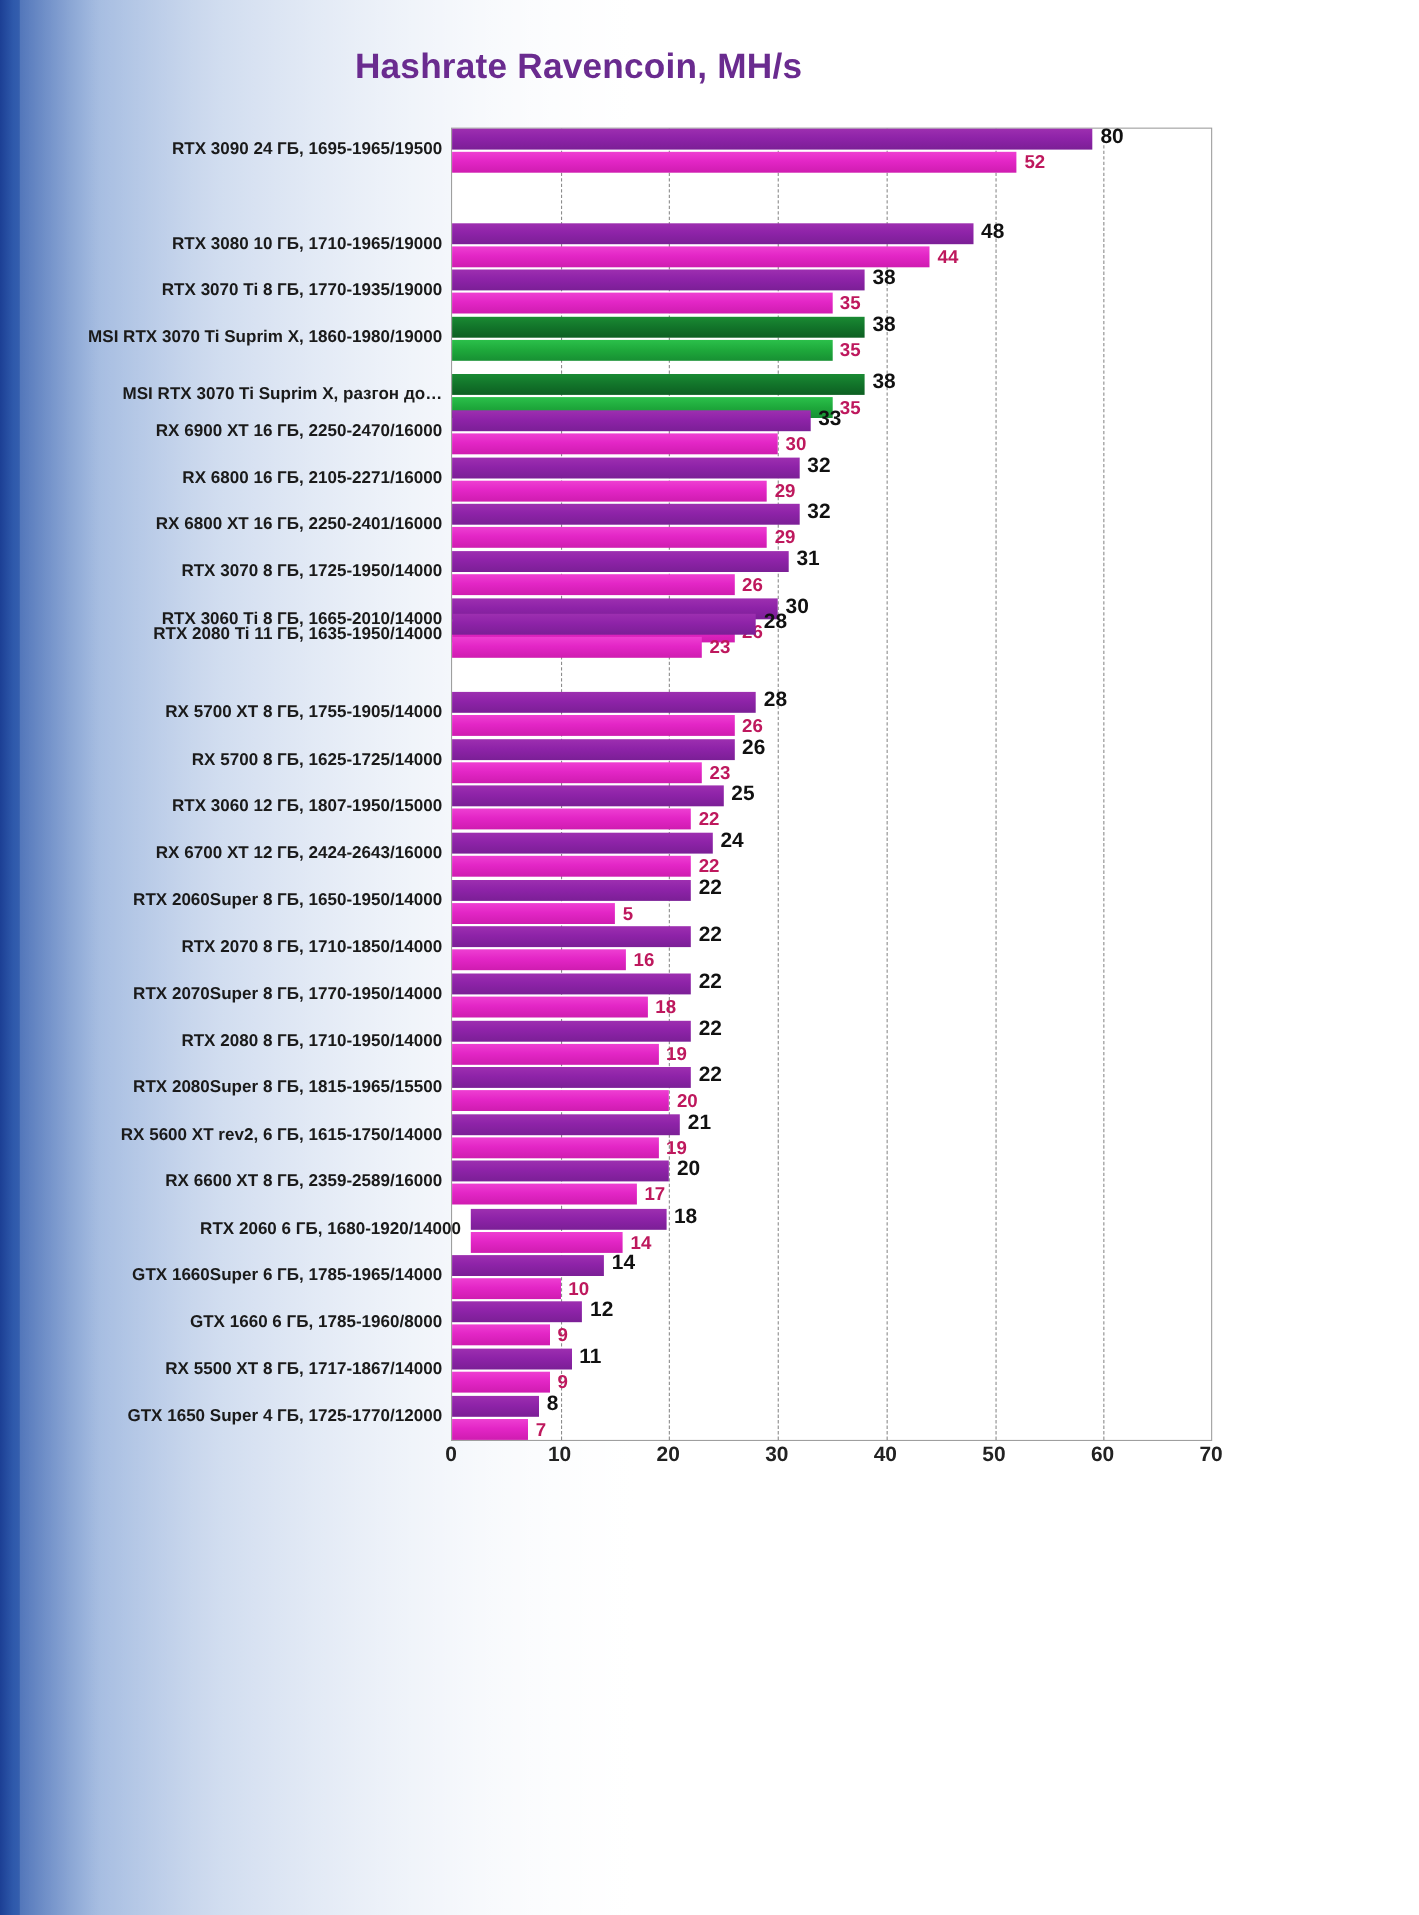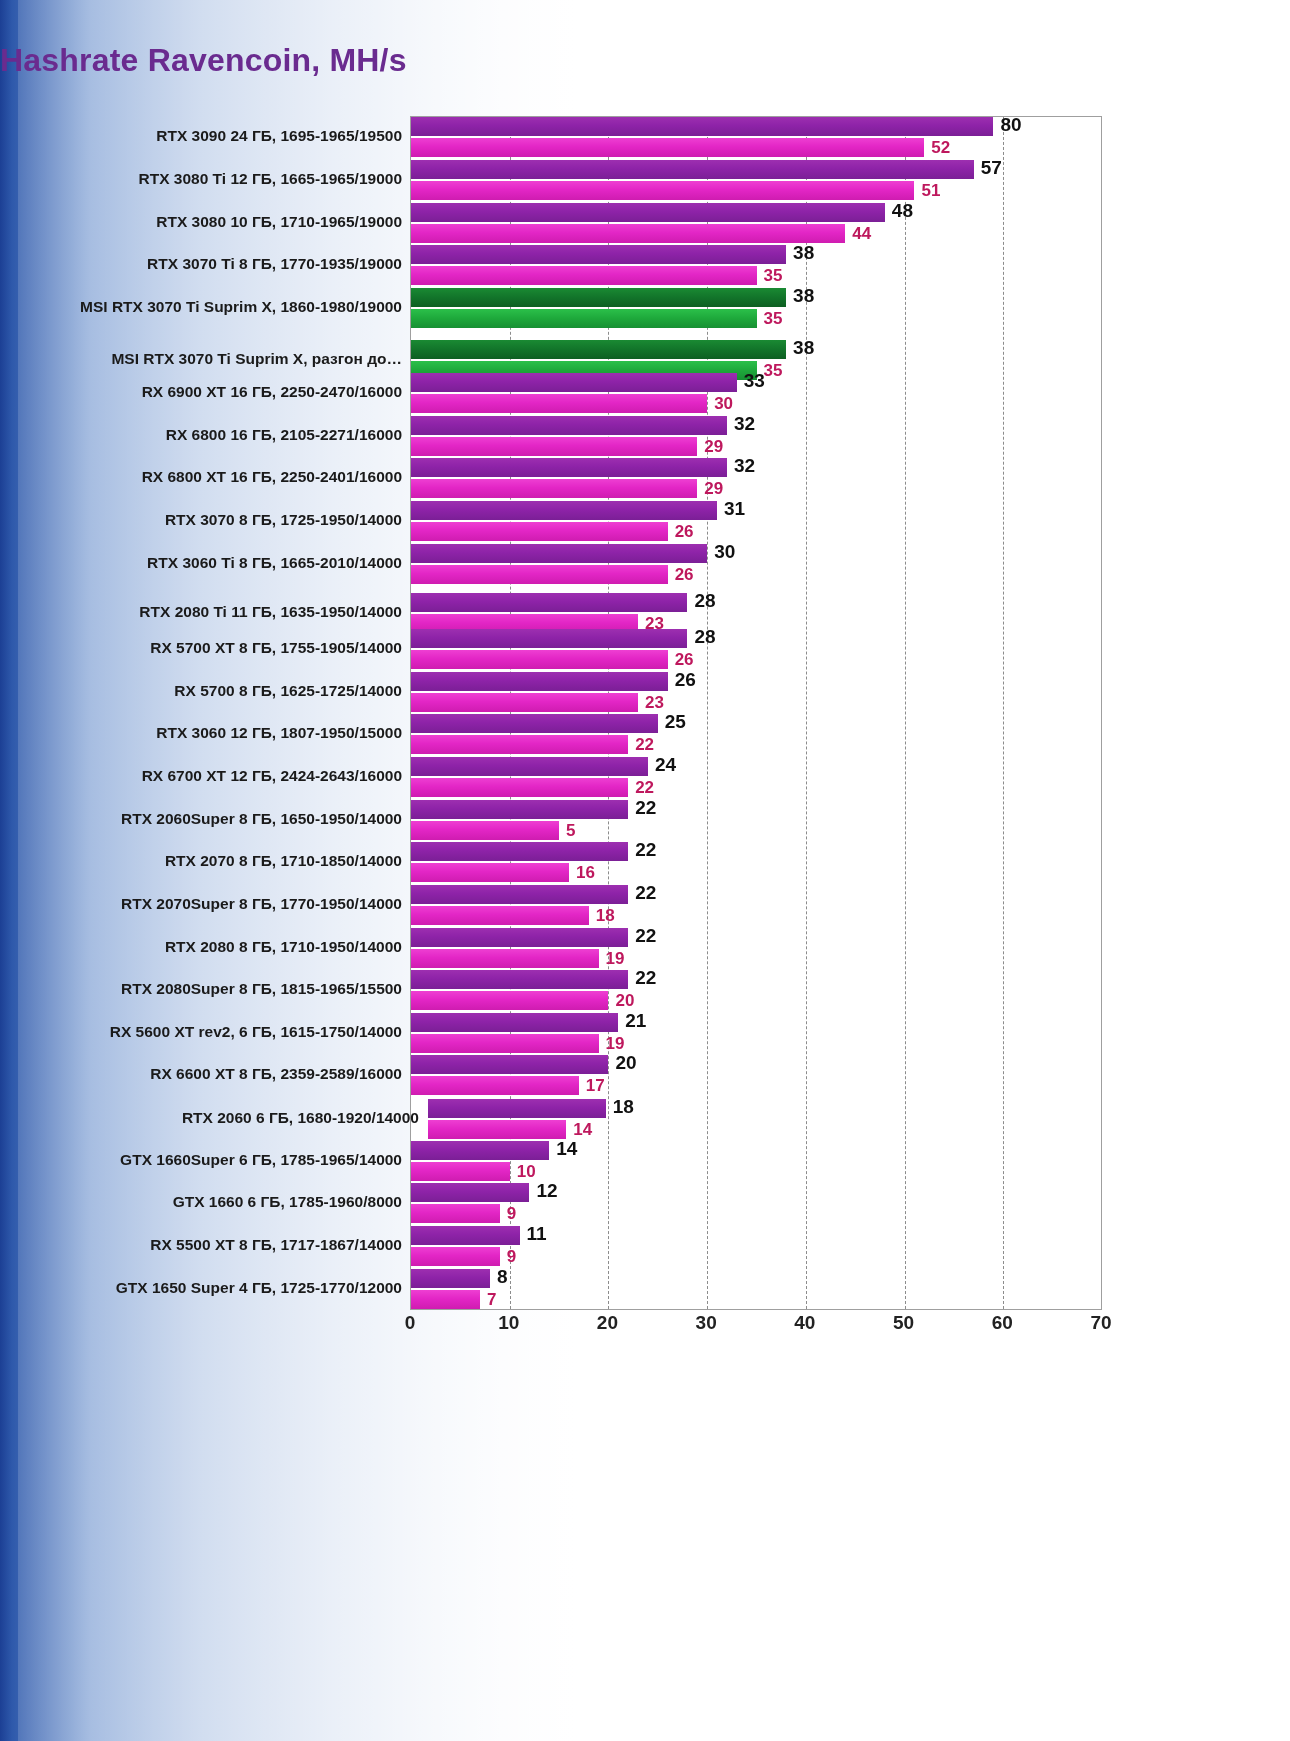--- a/index.html
+++ b/index.html
@@ -32,20 +32,21 @@
   .chart-root {
     position: absolute;
     left: 0; top: 0;
     width: 1290px; height: 1741px;
     z-index: 2;
   }
   .chart-title {
     position: absolute;
     left: 0; top: 42px;
     width: 1052px;
+    text-align: center;
     font-size: 32px;
     font-weight: bold;
     color: #6a2b8f;
     letter-spacing: 0.2px;
   }
 
   
   .plot {
     position: absolute;
     left: 410px;
@@ -180,27 +181,20 @@
     </div>
 
   <div class="rows" id="rows">
       <div class="row" style="top: 0px; height: 42.6429px;">
         <div class="row-label" style="top: 11.3214px;">RTX 3090 24 ГБ, 1695-1965/19500</div>
         <div class="bar opt" style="top: 1.32143px; width: 582.414px;"></div>
         <div class="val opt" style="left: 1000.41px; top: -1.67857px;">80</div>
         <div class="bar def" style="top: 22.3214px; width: 513.314px;"></div>
         <div class="val def" style="left: 931.314px; top: 22.3214px; font-size: 17px;">52</div>
       </div>
-      <div class="row" style="top: 42.6429px; height: 42.6429px;">
-        <div class="row-label" style="top: 11.3214px;">RTX 3080 Ti 12 ГБ, 1665-1965/19000</div>
-        <div class="bar opt" style="top: 1.32143px; width: 562.671px;"></div>
-        <div class="val opt" style="left: 980.671px; top: -1.67857px;">57</div>
-        <div class="bar def" style="top: 22.3214px; width: 503.443px;"></div>
-        <div class="val def" style="left: 921.443px; top: 22.3214px; font-size: 17px;">51</div>
-      </div>
       <div class="row" style="top: 85.2857px; height: 42.6429px;">
         <div class="row-label" style="top: 11.3214px;">RTX 3080 10 ГБ, 1710-1965/19000</div>
         <div class="bar opt" style="top: 1.32143px; width: 473.829px;"></div>
         <div class="val opt" style="left: 891.829px; top: -1.67857px;">48</div>
         <div class="bar def" style="top: 22.3214px; width: 434.343px;"></div>
         <div class="val def" style="left: 852.343px; top: 22.3214px; font-size: 17px;">44</div>
       </div>
       <div class="row" style="top: 127.929px; height: 42.6429px;">
         <div class="row-label" style="top: 11.3214px;">RTX 3070 Ti 8 ГБ, 1770-1935/19000</div>
         <div class="bar opt" style="top: 1.32143px; width: 375.114px;"></div>
@@ -250,21 +244,21 @@
         <div class="bar def" style="top: 22.3214px; width: 256.657px;"></div>
         <div class="val def" style="left: 674.657px; top: 22.3214px; font-size: 17px;">26</div>
       </div>
       <div class="row" style="top: 426.429px; height: 42.6429px;">
         <div class="row-label" style="top: 11.3214px;">RTX 3060 Ti 8 ГБ, 1665-2010/14000</div>
         <div class="bar opt" style="top: 1.32143px; width: 296.143px;"></div>
         <div class="val opt" style="left: 714.143px; top: -1.67857px;">30</div>
         <div class="bar def" style="top: 22.3214px; width: 256.657px;"></div>
         <div class="val def" style="left: 674.657px; top: 22.3214px; font-size: 17px;">26</div>
       </div>
-      <div class="row" style="top: 476px; height: 42.6429px; text-decoration: underline;">
+      <div class="row" style="top: 441px; height: 42.6429px; text-decoration: underline;">
         <div class="row-label" style="top: 11.3214px;">RTX 2080 Ti 11 ГБ, 1635-1950/14000</div>
         <div class="bar opt" style="top: 1.32143px; width: 276.4px;"></div>
         <div class="val opt" style="left: 694.4px; top: -1.67857px;">28</div>
         <div class="bar def" style="top: 22.3214px; width: 227.043px;"></div>
         <div class="val def" style="left: 645.043px; top: 22.3214px; font-size: 17px;">23</div>
       </div>
       <div class="row" style="top: 511.714px; height: 42.6429px;">
         <div class="row-label" style="top: 11.3214px;">RX 5700 XT 8 ГБ, 1755-1905/14000</div>
         <div class="bar opt" style="top: 1.32143px; width: 276.4px;"></div>
         <div class="val opt" style="left: 694.4px; top: -1.67857px;">28</div>

